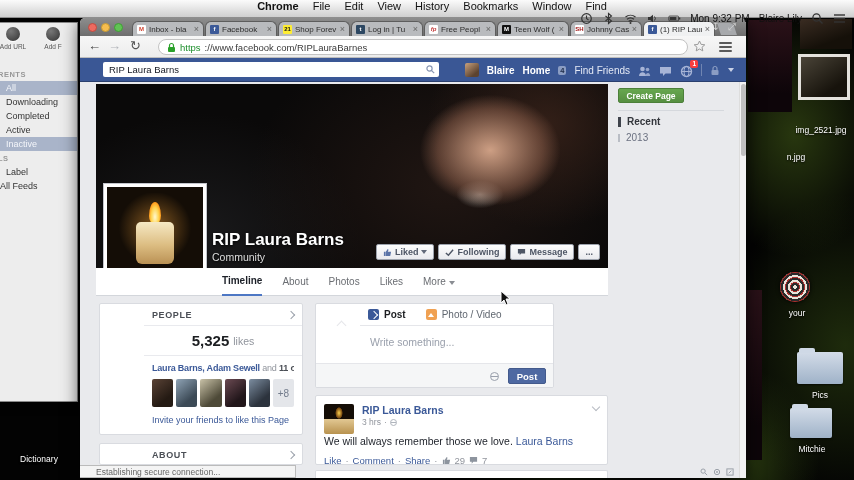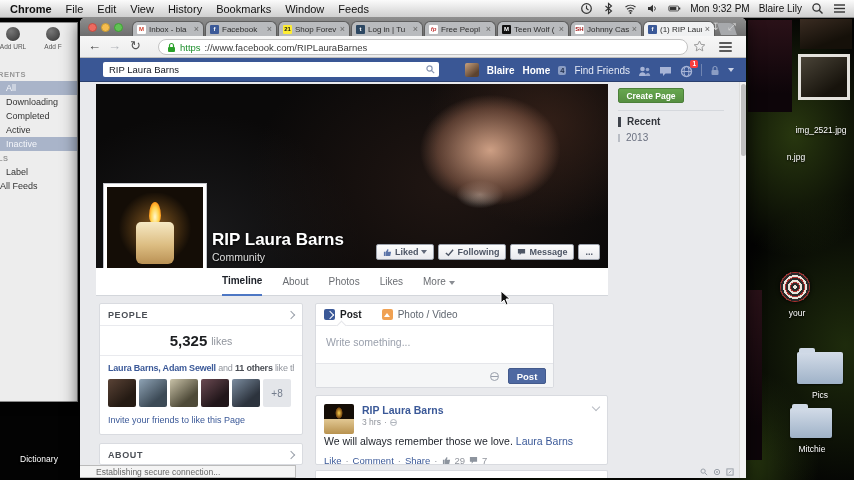--- a/index.html
+++ b/index.html
@@ -24,21 +24,21 @@
   .folder:before{content:"";position:absolute;top:-4px;left:2px;width:16px;height:5px;
     background:#cfd9e6;border-radius:2px 2px 0 0;}
   .dict-book{position:absolute;width:44px;height:48px;border-radius:3px 7px 7px 3px;
     background:linear-gradient(100deg,#a05140 0%,#7c3a2b 80%);box-shadow:0 1px 3px #000;}
   .dict-book:after{content:"";position:absolute;right:2px;top:3px;bottom:3px;width:3px;background:#e9e2d2;border-radius:1px;}
   .dict-glyph{position:absolute;left:0;right:4px;top:10px;text-align:center;color:#f4ede0;
     font-family:"Liberation Serif",serif;font-weight:bold;font-size:16px;}
   
   #menubar{position:absolute;left:0;top:0;width:854px;height:18px;z-index:40;
     background:linear-gradient(#fbfbfb,#cfcfcf);border-bottom:1px solid #8e8e8e;
-    display:flex;align-items:center;font-size:11px;color:#111;}
+    display:flex;align-items:center;font-size:11px;color:#111;flex-direction:column;}
   #menubar .left{display:flex;gap:14px;padding-left:10px;align-items:center;}
   #menubar .app{font-weight:bold;}
   #menubar .right{margin-left:auto;display:flex;gap:9px;align-items:center;padding-right:8px;font-size:10px;}
   .mb-ic{width:13px;height:13px;display:inline-block;}
   
   #torrent{position:absolute;left:-42px;top:22px;width:120px;height:380px;z-index:5;
     background:#ededed;border:1px solid #8a8a8a;border-left:none;box-shadow:2px 2px 8px rgba(0,0,0,.6);}
   #torrent .tbar{position:absolute;top:4px;left:0;right:0;height:34px;display:flex;gap:10px;padding-left:40px;}
   .t-tool{width:30px;text-align:center;}
   .t-circ{width:14px;height:14px;margin:0 auto;border-radius:50%;
@@ -111,21 +111,21 @@
     background:radial-gradient(ellipse at 50% 68%,#fff8cf 0%,#ffd34e 45%,#ff9416 72%,rgba(255,120,10,0) 100%);
     border-radius:50% 50% 45% 45%/62% 62% 38% 38%;}
   .wax{position:absolute;left:50%;transform:translateX(-50%);bottom:4px;width:38px;height:42px;
     background:linear-gradient(#f6e9c4,#dcbd82 55%,#ba9154);border-radius:5px 5px 6px 6px;}
   #pagetabs{position:absolute;left:16px;top:186px;width:512px;height:28px;background:#fff;
     border-bottom:1px solid #d3d6db;display:flex;gap:20px;align-items:center;padding-left:126px;font-size:10px;}
   .ptab{color:#6a6d72;}
   .ptab.act{color:#1c2028;font-weight:bold;border-bottom:2px solid #4d77c4;line-height:26px;height:28px;}
   .mcaret{display:inline-block;width:0;height:0;border-left:3px solid transparent;border-right:3px solid transparent;
     border-top:4px solid #8a8d93;margin-left:3px;}
-  .card{position:absolute;background:#fff;border:1px solid #d9dbe0;border-radius:2px;}
+  .card{position:absolute;background:#fff;border:1px solid #d9dbe0;border-radius:2px;padding-left:44px;}
   .card-hd{height:22px;display:flex;align-items:center;padding:0 8px;border-bottom:1px solid #e9eaee;
     font-size:9px;font-weight:bold;letter-spacing:.6px;color:#4b4f56;}
   .chev{margin-left:auto;width:6px;height:6px;border-top:1.5px solid #9aa0aa;border-right:1.5px solid #9aa0aa;
     transform:rotate(45deg);}
   #likesline{height:30px;border-bottom:1px solid #e9eaee;display:flex;align-items:center;justify-content:center;gap:4px;}
   #likesline b{font-size:15px;color:#1c1e21;}
   #likesline span{font-size:10.5px;color:#90949c;}
   .pbody{padding:7px 8px;font-size:9px;color:#90949c;}
   .blue{color:#3b5998;font-weight:bold;}
   .dk{color:#4b4f56;font-weight:bold;}
@@ -527,21 +527,21 @@
 
   <div id="menubar">
     <div class="left">
       <span class="app">Chrome</span>
       <span>File</span>
       <span>Edit</span>
       <span>View</span>
       <span>History</span>
       <span>Bookmarks</span>
       <span>Window</span>
-      <span>Feeds</span>
+      <span>Find</span>
     </div>
     <div class="right">
       <svg class="mb-ic" viewBox="0 0 13 13">
           <circle cx="6.5" cy="6.5" r="4.8" fill="none" stroke="#333" stroke-width="1.2"></circle>
           <path d="M6.5 3.5v3l2 1.5" fill="none" stroke="#333" stroke-width="1.1"></path>
         </svg>
       <svg class="mb-ic" viewBox="0 0 13 13">
           <path d="M3.5 4l6 5-3 2.5V1.5l3 2.5-6 5" fill="none" stroke="#333" stroke-width="1.1"></path>
         </svg>
       <svg class="mb-ic" viewBox="0 0 13 13">

